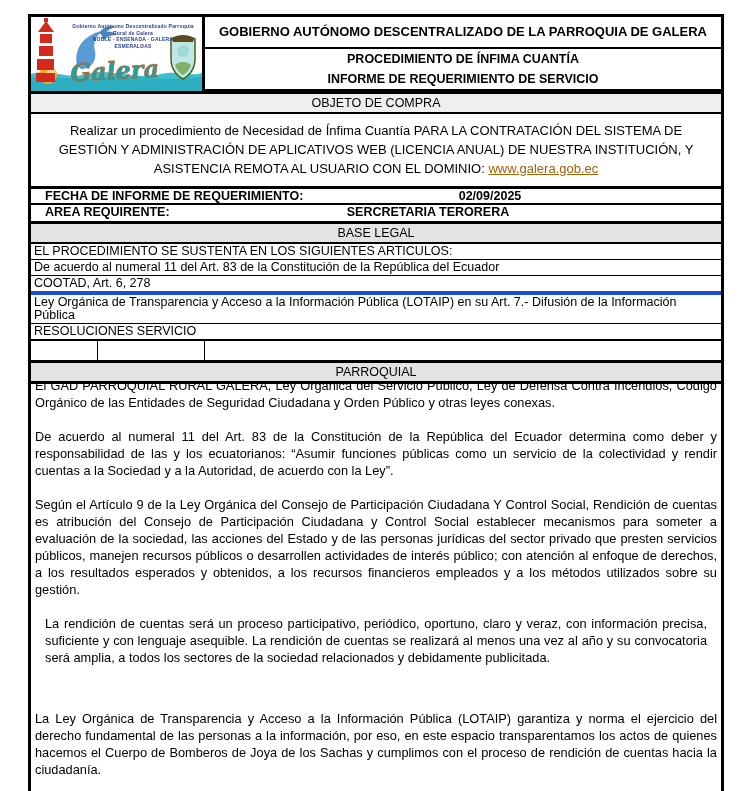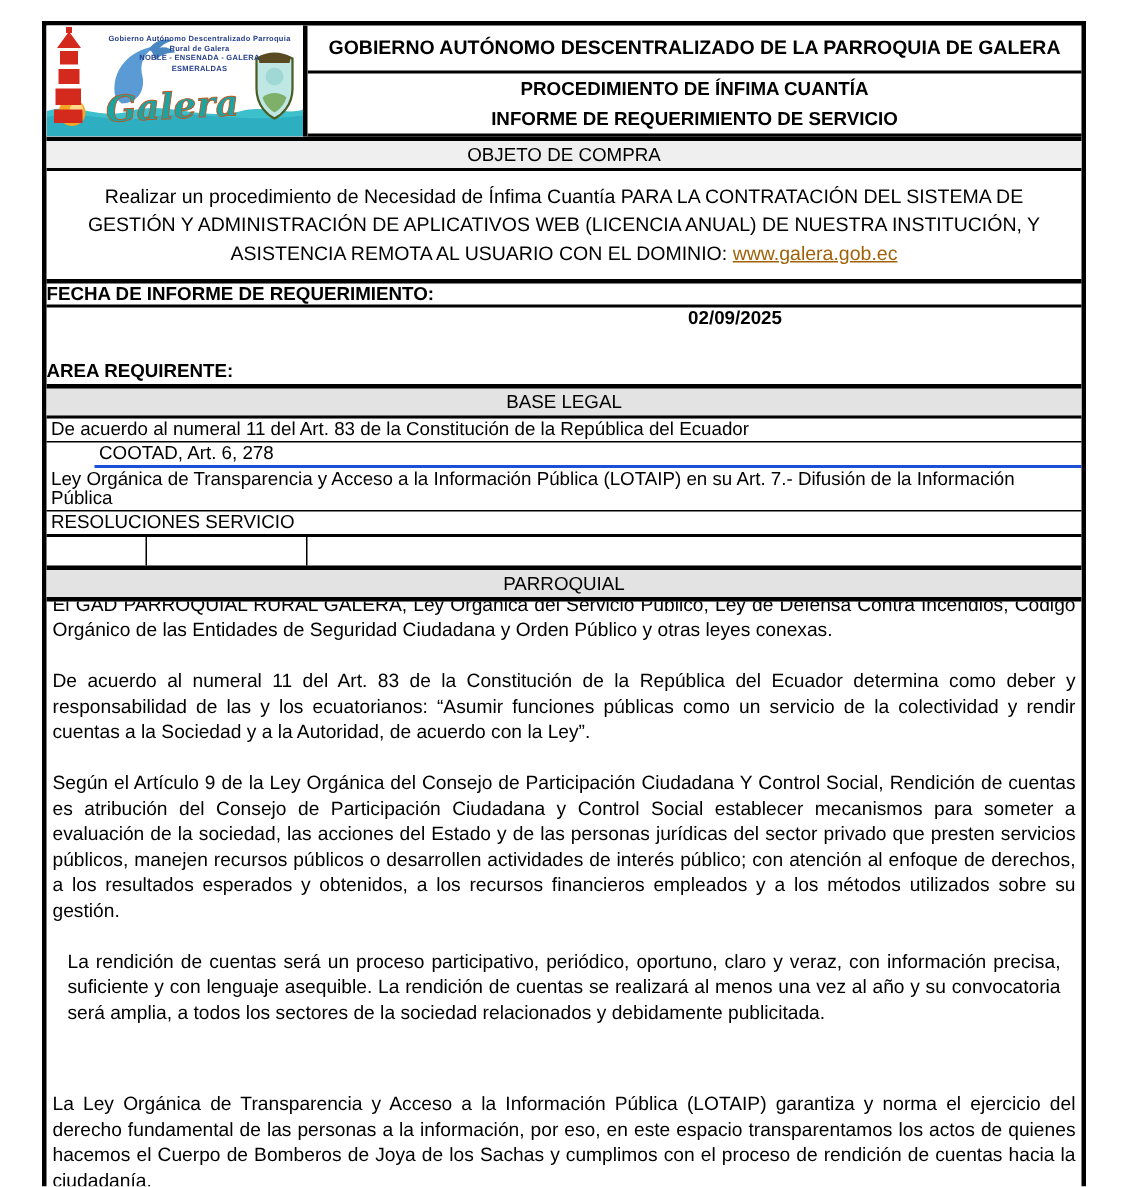--- a/index.html
+++ b/index.html
@@ -39,29 +39,29 @@
   
   .objeto-text {
     min-height: 57px; border-bottom: 3px solid #000;
     padding: 7px 14px 8px; text-align: center;
     font-size: 13px; line-height: 19px;
   }
   .objeto-text a { color: #a16207; text-decoration: underline; }
   
   .field-row { position: relative; height: 16px; border-bottom: 2px solid #000;
                font-weight: bold; font-size: 12.5px; line-height: 15px; }
-  .field-row.last { border-bottom: none; margin-top: 35px; }
-  .field-row .flabel { position:absolute; left:0; top:0; white-space:nowrap; }
-  .field-row .fvalue { position:absolute; top:16px; transform:translateX(-50%); white-space:nowrap;text-align:center; }
+  .field-row.last { border-bottom: none; }
+  .field-row .flabel { position:absolute; left:14px; top:0; white-space:nowrap; }
+  .field-row .fvalue { position:absolute; top:0; transform:translateX(-50%); white-space:nowrap;text-align:center; }
   .field-row .fvalue.v0 { left: 459px; }
   .field-row .fvalue.v1 { left: 397px; }
   
   .legal-row { font-size:12.5px; line-height:13px; padding:1px 3px 1px;
                border-bottom:1px solid #000; }
-  .legal-row.thick { border-bottom:2px solid #1d4ed8;margin-left:32px; }
+  .legal-row.thick { border-bottom:4px solid #1d4ed8; }
   .legal-row.last  { border-bottom:2px solid #000; }
   
   .empty-row { display:flex; height:19px; }
   .empty-row .c1 { width:67px; border-right:1px solid #000; }
   .empty-row .c2 { width:107px; border-right:1px solid #000; }
   .empty-row .c3 { flex:1; }
   
   .ante-body { padding: 0 4px; overflow: hidden; }
   .ante-inner { margin-top: -7px; }
   .ante-inner p {
@@ -131,23 +131,25 @@
     <div class="objeto-text"><span>Realizar un procedimiento de Necesidad de Ínfima Cuantía PARA LA CONTRATACIÓN DEL SISTEMA DE GESTIÓN Y ADMINISTRACIÓN DE APLICATIVOS WEB (LICENCIA ANUAL) DE NUESTRA INSTITUCIÓN, Y ASISTENCIA REMOTA AL USUARIO CON EL DOMINIO:</span>
       <a href="#">www.galera.gob.ec</a>
     </div>
 
     <div class="field-row">
       <span class="flabel">FECHA DE INFORME DE REQUERIMIENTO:</span>
       <span class="fvalue v0">02/09/2025</span>
     </div>
     <div class="field-row last">
       <span class="flabel">AREA REQUIRENTE:</span>
+      <span class="fvalue v1">SERCRETARIA TERORERA</span>
     </div>
 
     <div class="bar base">BASE LEGAL</div>
+    <div class="legal-row">EL PROCEDIMIENTO SE SUSTENTA EN LOS SIGUIENTES ARTICULOS:</div>
     <div class="legal-row">De acuerdo al numeral 11 del Art. 83 de la Constitución de la República del Ecuador</div>
     <div class="legal-row thick">COOTAD, Art. 6, 278</div>
     <div class="legal-row">Ley Orgánica de Transparencia y Acceso a la Información Pública (LOTAIP) en su Art. 7.- Difusión de la Información Pública</div>
     <div class="legal-row last">RESOLUCIONES SERVICIO</div>
 
     <div class="empty-row">
       <div class="c1"></div>
       <div class="c2"></div>
       <div class="c3"></div>
     </div>

